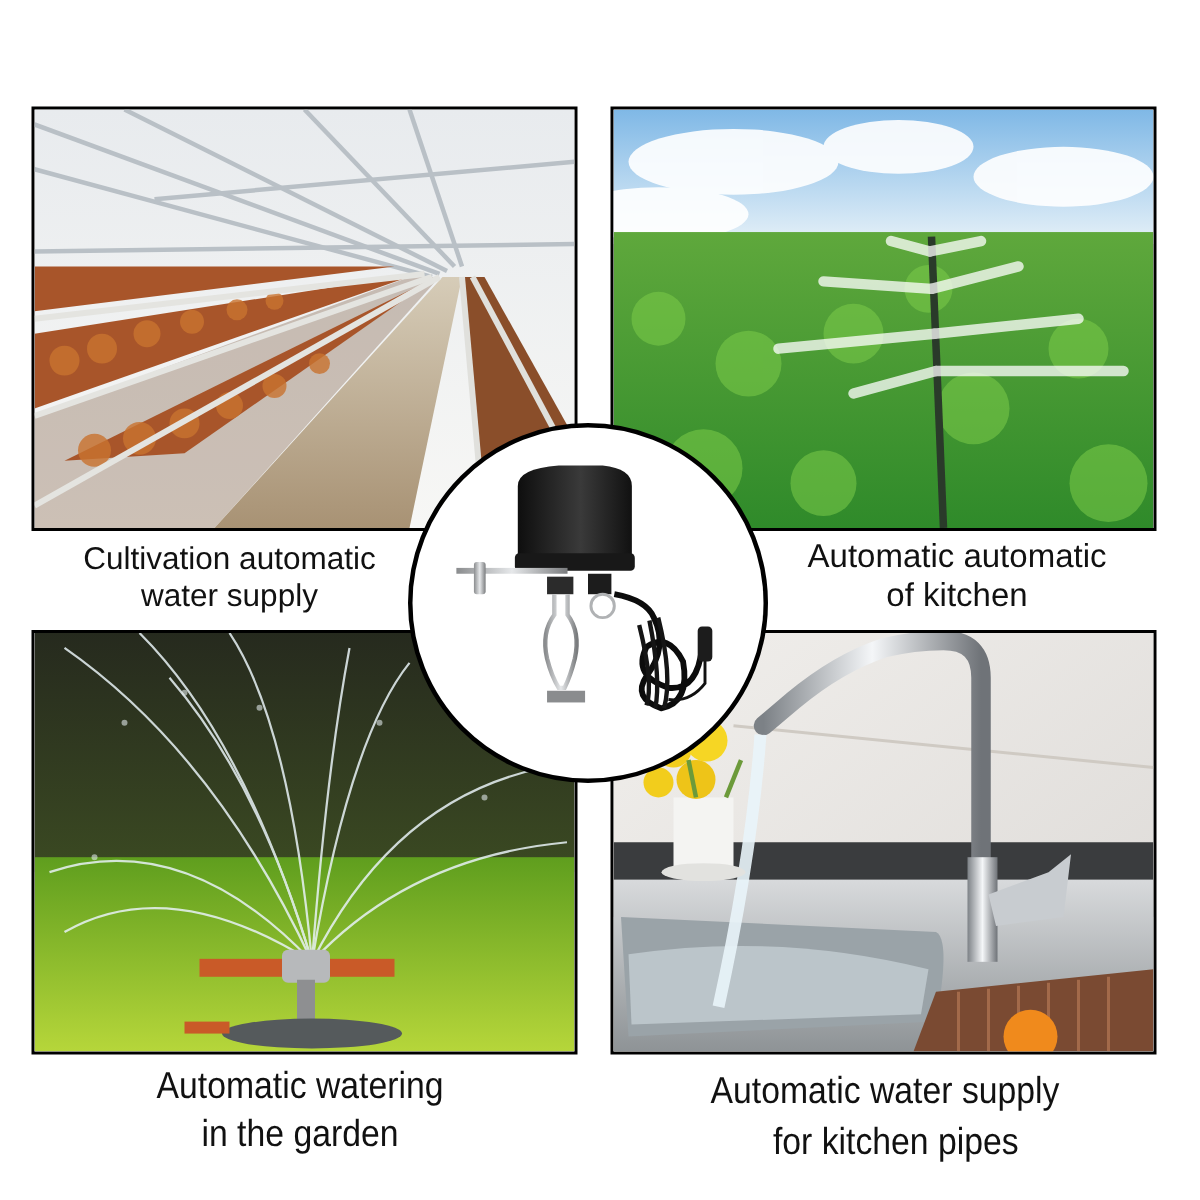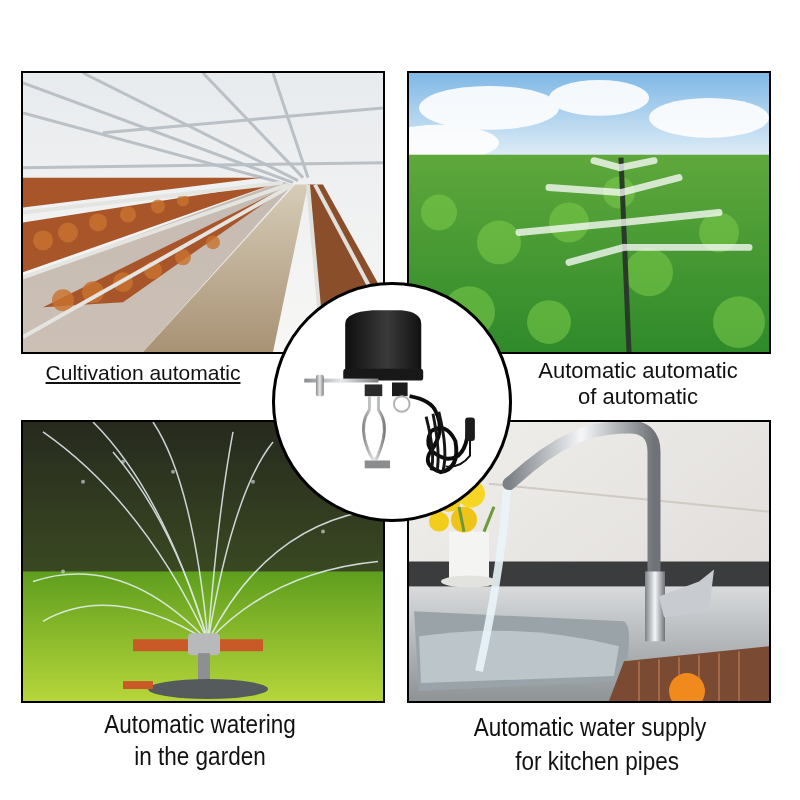--- a/index.html
+++ b/index.html
@@ -5,21 +5,21 @@
   html,body{margin:0;padding:0;background:#ffffff;}
   body{width:800px;height:800px;position:relative;overflow:hidden;font-family:"Liberation Sans",sans-serif;}
   .panel{position:absolute;width:364px;height:283px;box-sizing:border-box;border:2px solid #000;overflow:hidden;}
   .panel svg{display:block;width:100%;height:100%;}
   #p-tl{left:21px;top:71px;}
   #p-tr{left:407px;top:71px;}
   #p-bl{left:21px;top:420px;}
   #p-br{left:407px;top:420px;}
   .caption{position:absolute;text-align:center;color:#111;line-height:1.2;}
   .caption span{display:block;}
-  #cap-tl{left:23px;top:360px;width:240px;font-size:21px;text-decoration:underline;}
+  #cap-tl{left:33px;top:360px;width:240px;font-size:21px;}
   #cap-tr{left:520px;top:358px;width:236px;font-size:22px;}
   #cap-bl{left:40px;top:708px;width:320px;font-size:25px;transform:scaleX(0.9);}
   #cap-bl span{line-height:32px;}
   #cap-br{left:430px;top:710px;width:320px;font-size:25px;transform:scaleX(0.9);}
   #cap-br span{line-height:34px;}
   #cap-br span:nth-child(2){padding-left:16px;}
   .product{position:absolute;left:272px;top:282px;width:240px;height:240px;border-radius:50%;background:#fff;border:3px solid #000;box-sizing:border-box;overflow:hidden;}
   .product svg{display:block;width:100%;height:100%;}
 </style>
 </head>
@@ -216,24 +216,25 @@
       <g stroke="#6c9a3a" stroke-width="3">
           <line x1="55" y1="110" x2="50" y2="85"></line>
           <line x1="75" y1="110" x2="85" y2="85"></line>
         </g>
     </g>
   </svg>
 </div>
 
 <div class="caption" id="cap-tl">
   <span>Cultivation automatic</span>
+  <span>water supply</span>
 </div>
 <div class="caption" id="cap-tr">
   <span>Automatic automatic</span>
-  <span>of automatic</span>
+  <span>of kitchen</span>
 </div>
 <div class="caption" id="cap-bl">
   <span>Automatic watering</span>
   <span>in the garden</span>
 </div>
 <div class="caption" id="cap-br">
   <span>Automatic water supply</span>
   <span>for kitchen pipes</span>
 </div>
 

